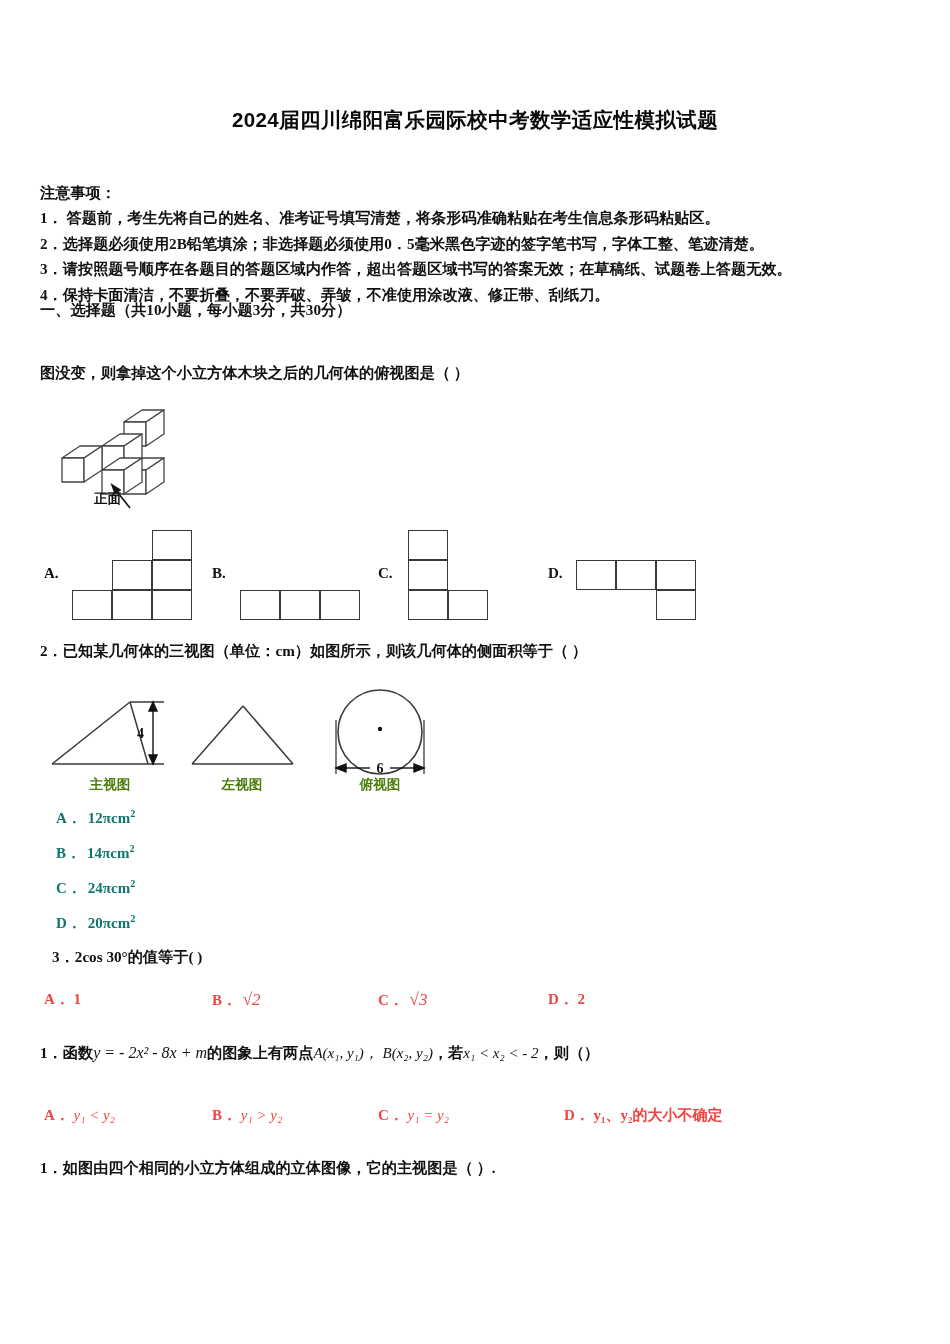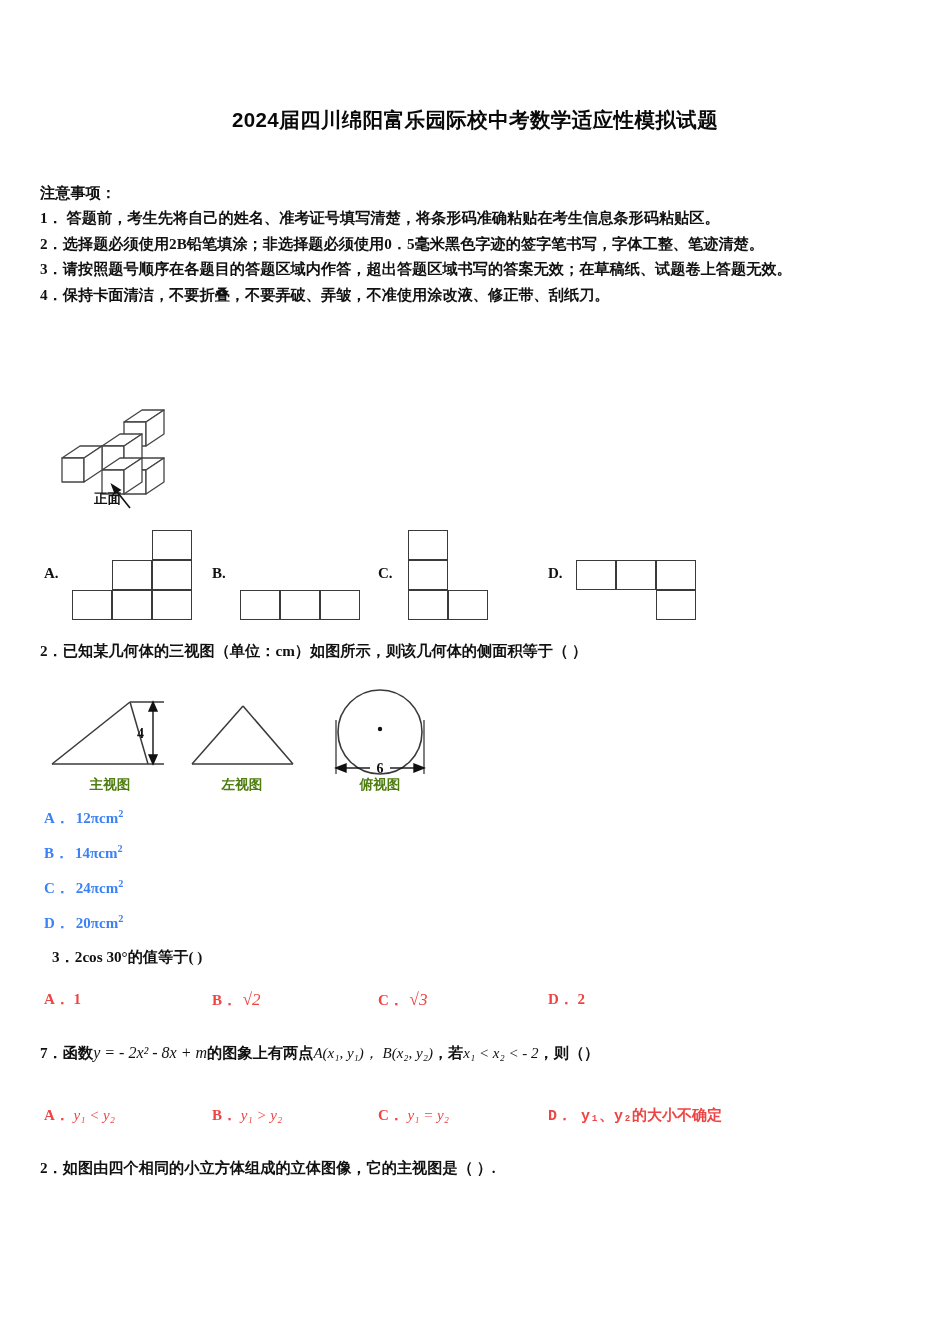--- a/index.html
+++ b/index.html
@@ -133,22 +133,23 @@
     color: #4d7c0f;
     text-align: center;
   }
 
   
   .opt-row {
     position: absolute;
     font-family: "Liberation Serif", serif;
     font-weight: bold;
     font-size: 15px;
-    color: #3b82f6;
+    color: #0f766e;
     white-space: nowrap;
+    margin-left: 12px;
   }
   .opt-row .lab { margin-right: 6px; }
 
   sup { font-size: 0.68em; vertical-align: super; }
 
   .math { font-family: "Liberation Serif", serif; font-style: italic; font-weight: normal; }
 
   .radical {
     display: inline-block;
     position: relative;
@@ -174,21 +175,23 @@
   <div class="doc-title">2024届四川绵阳富乐园际校中考数学适应性模拟试题</div>
 
   <div class="notes">
     <div class="notes-head">注意事项：</div>
     <div class="note-line">1． 答题前，考生先将自己的姓名、准考证号填写清楚，将条形码准确粘贴在考生信息条形码粘贴区。</div>
     <div class="note-line">2．选择题必须使用2B铅笔填涂；非选择题必须使用0．5毫米黑色字迹的签字笔书写，字体工整、笔迹清楚。</div>
     <div class="note-line">3．请按照题号顺序在各题目的答题区域内作答，超出答题区域书写的答案无效；在草稿纸、试题卷上答题无效。</div>
     <div class="note-line">4．保持卡面清洁，不要折叠，不要弄破、弄皱，不准使用涂改液、修正带、刮纸刀。</div>
   </div>
 
-
+  <div class="section-head">一、选择题（共10小题，每小题3分，共30分）</div>
+
+  <div class="qtext" style="left:40px; top:360px;">图没变，则拿掉这个小立方体木块之后的几何体的俯视图是（      ）</div>
 
   <div class="q1-figure">
     <svg width="133" height="118" viewBox="0 0 133 118">
       <g fill="#ffffff" stroke="#444444" stroke-width="1.3" stroke-linejoin="round">
 
         <polygon points="72,22 90,10 112,10 94,22"></polygon>
         <polygon points="72,22 94,22 94,46 72,46"></polygon>
         <polygon points="94,22 112,10 112,34 94,46"></polygon>
 
         <polygon points="50,46 68,34 90,34 72,46"></polygon>
@@ -322,35 +325,35 @@
   <div class="inline-opt" style="left:378px; top:990px;">
     <span class="lab">C．</span>
     <span class="radical" style="font-size:17px;">√3</span>
   </div>
   <div class="inline-opt" style="left:548px; top:990px;">
     <span class="lab">D．</span>
     <span>2</span>
   </div>
 
   <div class="qtext" style="left:40px; top:1040px;">
-    <span>7．函数</span><span class="math" style="font-size:16px;">y = - 2x² - 8x + m</span><span>的图象上有两点</span><span class="math" style="font-size:15px;">A(x₁, y₁)， B(x₂, y₂)</span><span>，若</span><span class="math" style="font-size:15px;">x₁ &lt; x₂ &lt; - 2</span><span>，则（）</span>
+    <span>1．函数</span><span class="math" style="font-size:16px;">y = - 2x² - 8x + m</span><span>的图象上有两点</span><span class="math" style="font-size:15px;">A(x₁, y₁)， B(x₂, y₂)</span><span>，若</span><span class="math" style="font-size:15px;">x₁ &lt; x₂ &lt; - 2</span><span>，则（）</span>
   </div>
 
   <div class="inline-opt" style="left:44px; top:1106px;">
     <span class="lab">A．</span>
     <span class="math">y₁ &lt; y₂</span>
   </div>
   <div class="inline-opt" style="left:212px; top:1106px;">
     <span class="lab">B．</span>
     <span class="math">y₁ &gt; y₂</span>
   </div>
   <div class="inline-opt" style="left:378px; top:1106px;">
     <span class="lab">C．</span>
     <span class="math">y₁ = y₂</span>
   </div>
-  <div class="inline-opt" style="left:548px; top:1106px;font-family:Liberation Mono, monospace;">
+  <div class="inline-opt" style="left:564px; top:1106px;">
     <span class="lab">D．</span>
     <span>y₁、y₂的大小不确定</span>
   </div>
 
-  <div class="qtext" style="left:40px; top:1155px;">2．如图由四个相同的小立方体组成的立体图像，它的主视图是（  ）.</div>
+  <div class="qtext" style="left:40px; top:1155px;">1．如图由四个相同的小立方体组成的立体图像，它的主视图是（  ）.</div>
 
 </div>
 
 </body></html>

